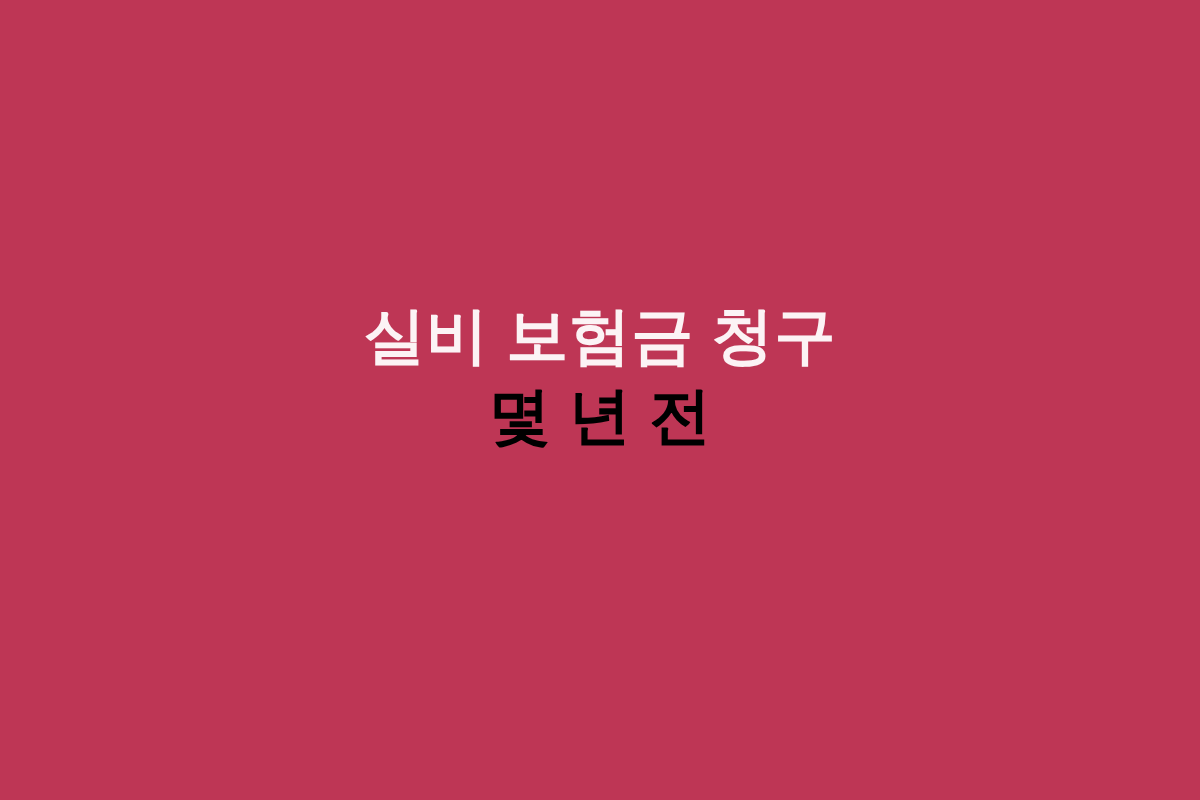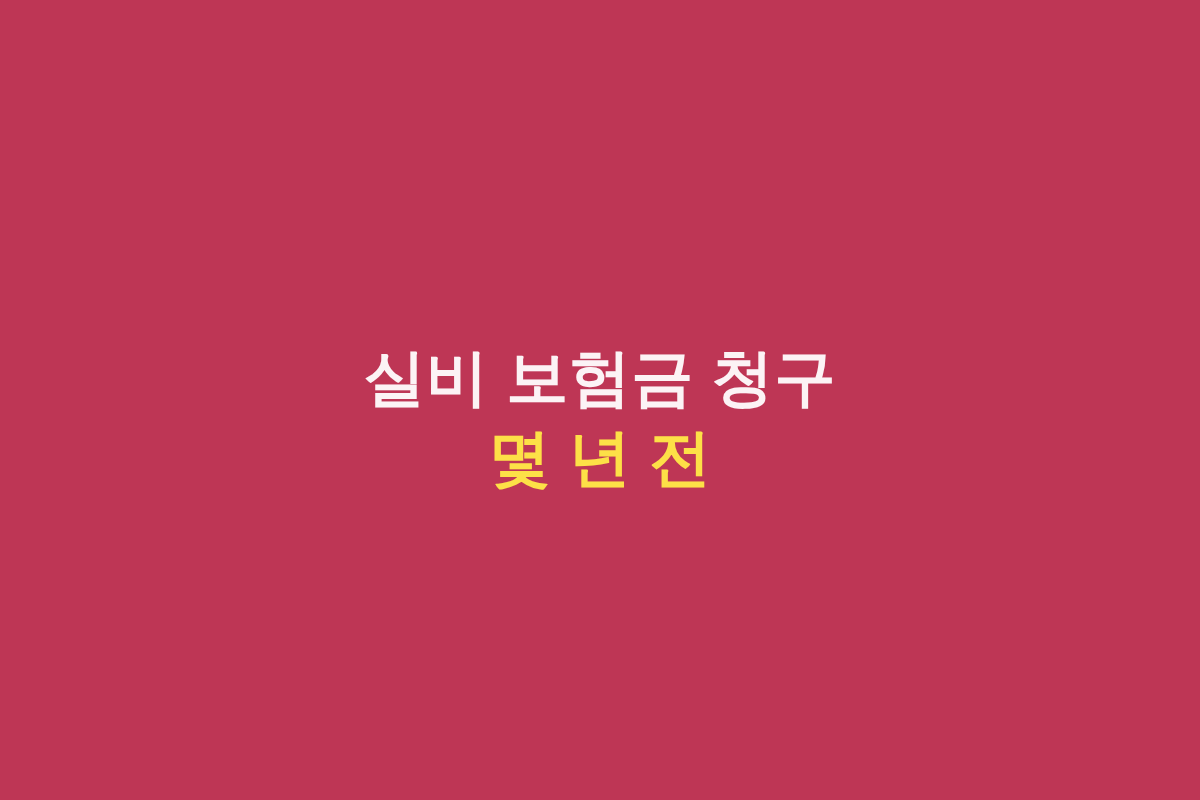--- a/index.html
+++ b/index.html
@@ -20,21 +20,20 @@
   .thumbnail-card {
     position: relative;
     box-sizing: border-box;
     width: 1200px;
     height: 680px;
     background-color: #be3655;
     display: flex;
     align-items: center;
     justify-content: center;
     overflow: hidden;
-    margin-top: 42px;
   }
 
   
   .headline-block {
     position: absolute;
     left: 0;
     top: 296px;
     width: 1200px;
     display: flex;
     flex-direction: column;
@@ -67,17 +66,17 @@
 </style>
 </head>
 <body style="background: rgb(190, 54, 85);">
 
 <div class="thumbnail-card" style="background-color: rgb(190, 54, 85);">
 
   <div class="headline-block">
 
     <span class="headline-line" style="color: rgb(252, 243, 245); font-size: 62px;">실비 보험금 청구</span>
 
-    <span class="headline-line" style="color: #fde047; font-size: 62px;">몇 년 전</span>
+    <span class="headline-line" style="color: #000000; font-size: 62px;">몇 년 전</span>
 
 
   </div>
 </div>
 
 </body></html>

